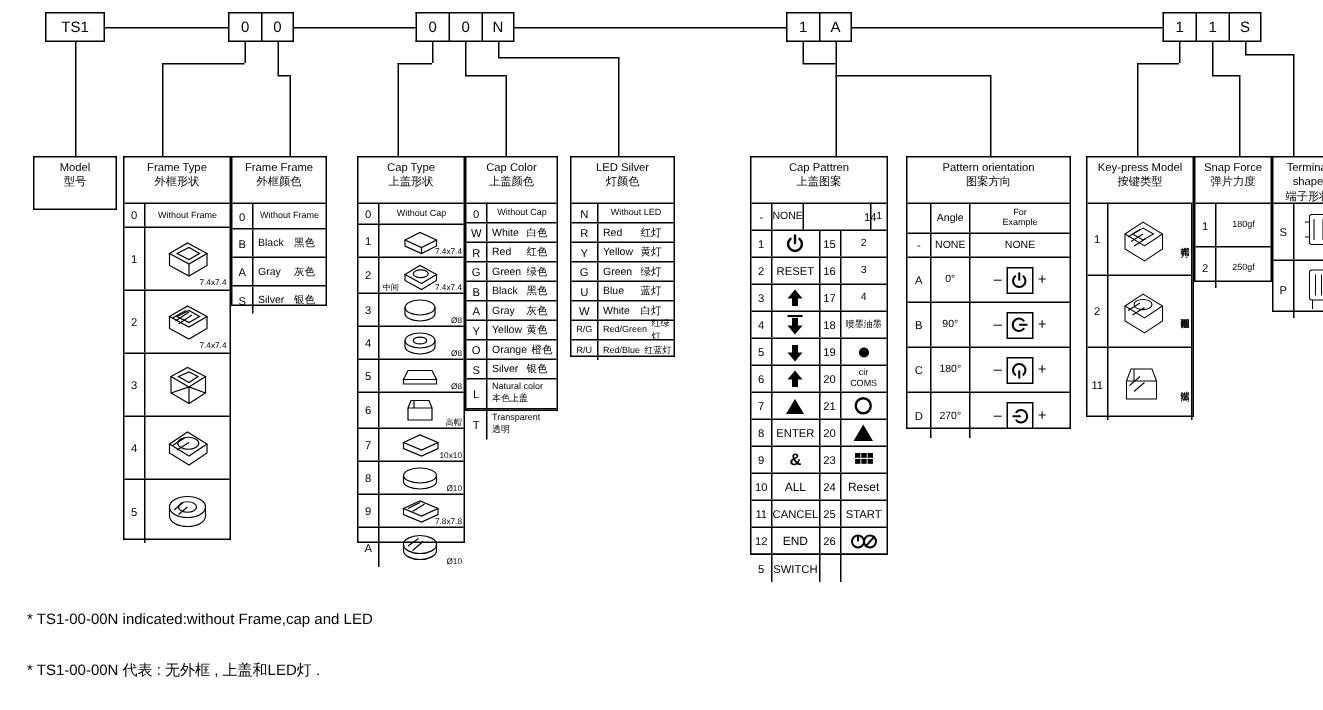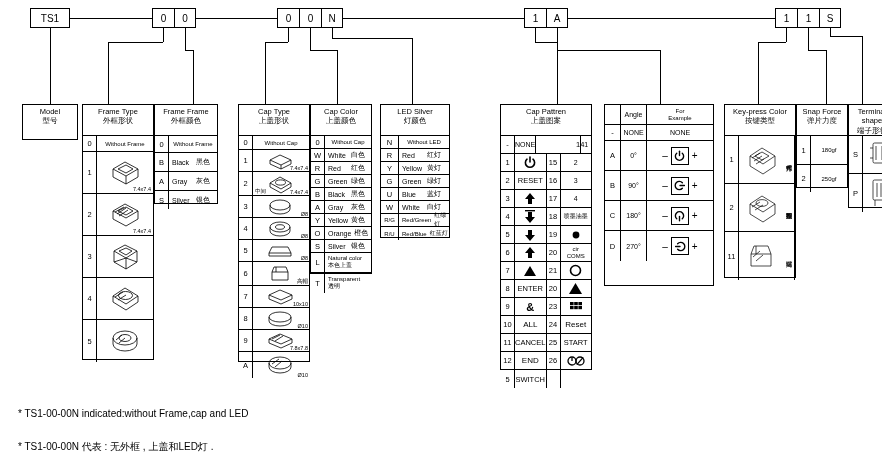--- a/index.html
+++ b/index.html
@@ -643,20 +643,24 @@
 
   <div class="row" style="height:18px;border-bottom:none;">
     <div class="c1" style="width:14px;">5</div>
     <div class="c2 cc" style="border-right:1px solid #000;font-size:7.5px;">SWITCH</div>
     <div class="c1" style="width:14px;"></div>
     <div class="c2 cc"></div>
   </div>
 </div>
 
 <div class="col" style="left:604px;top:104px;width:110px;height:182px;">
+  <div class="colhdr" style="height:26px;">
+    <div class="en">Pattern orientation</div>
+    <div class="cn">图案方向</div>
+  </div>
   <div class="row" style="height:20px;">
     <div class="c1" style="width:16px;"></div>
     <div class="c1" style="width:26px;font-size:7px;">Angle</div>
     <div class="c2 cc tiny" style="flex-direction:column;line-height:1.05;">
       <span>For</span>
         <span>Example</span>
     </div>
   </div>
   <div class="row" style="height:16px;">
     <div class="c1" style="width:16px;">-</div>
@@ -724,21 +728,21 @@
             </g>
           </svg>
       </span>
       <span>+</span>
     </div>
   </div>
 </div>
 
 <div class="col" style="left:724px;top:104px;width:72px;height:174px;">
   <div class="colhdr" style="height:26px;">
-    <div class="en">Key-press Color</div>
+    <div class="en">Key-press Model</div>
     <div class="cn">按键类型</div>
   </div>
   <div class="row" style="height:48px;">
     <div class="c1">1</div>
     <div class="c2 cc">
       <svg width="36" height="40" viewBox="0 0 36 40">
           <g fill="none" stroke="#000" stroke-width="0.7">
         <path d="M6 16 L18 8 L31 16 L19 24 Z"></path>
             <path d="M6 16 L6 26 L19 34 L31 26 L31 16"></path>
         <path d="M11 16 L18 12 L25 16 L18 20 Z"></path>

